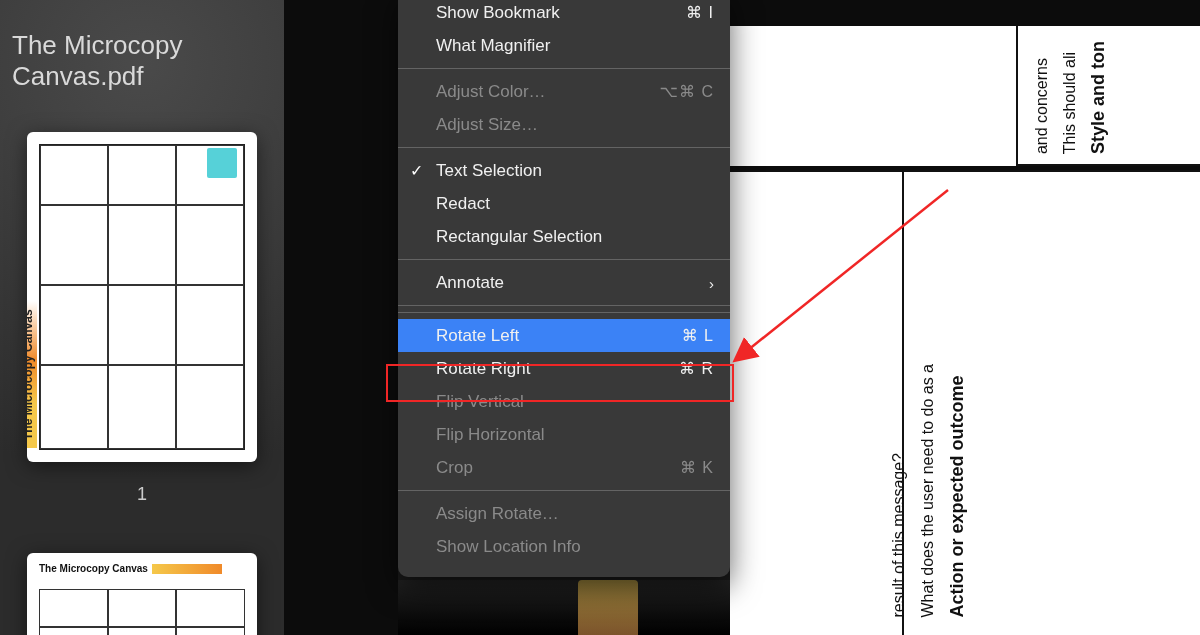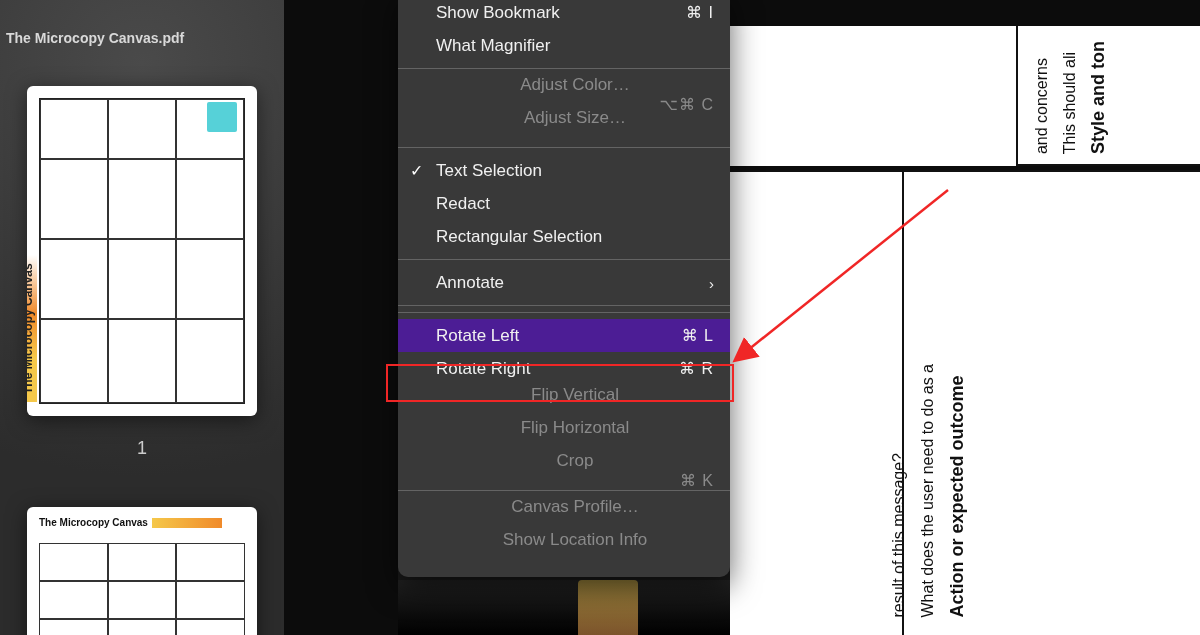--- a/index.html
+++ b/index.html
@@ -5,21 +5,21 @@
   * { box-sizing: border-box; margin: 0; padding: 0; }
   html, body { width: 1200px; height: 635px; overflow: hidden; font-family: -apple-system, "Helvetica Neue", Arial, sans-serif; background: #1a1a1a; color: #eee; }
   .app { position: relative; width: 1200px; height: 635px; }
 
   
   .sidebar {
     position: absolute; left: 0; top: 0; width: 284px; height: 635px;
     background: radial-gradient(circle at 50% 10%, #4a4a4a, #2c2c2c 70%);
     padding-top: 30px;
   }
-  .file-title { color: #d9d9d9; font-size: 14px; font-weight: 700; padding-left: 6px; }
+  .file-title { color: #d9d9d9; font-size: 26px; font-weight: 400; padding-left: 12px; }
   .thumb-wrap { display: flex; flex-direction: column; align-items: center; margin-top: 40px; }
   .thumb {
     width: 230px; height: 330px; background: #fff; border-radius: 6px;
     position: relative; overflow: hidden;
     box-shadow: 0 4px 20px rgba(0,0,0,.5);
   }
   .thumb .grid {
     position: absolute; inset: 12px 12px 12px 12px;
     border: 1.5px solid #222;
     display: grid;
@@ -65,30 +65,30 @@
     border-radius: 10px;
     padding: 6px 0 14px 0;
     box-shadow: 0 10px 30px rgba(0,0,0,.6);
   }
   .menu-item {
     display: flex; align-items: center;
     height: 33px; padding: 0 16px 0 38px;
     font-size: 17px; color: #f0f0f0; position: relative;
     white-space: nowrap;
   }
-  .menu-item.disabled { color: #8a8a8a; flex-direction: column; }
+  .menu-item.disabled { color: #8a8a8a; }
   .menu-item .shortcut { margin-left: auto; color: inherit; font-size: 16px; letter-spacing: 1px; }
   .menu-item .check {
     position: absolute; left: 12px; top: 7px; font-size: 16px; color: #fff;
   }
   .menu-item .chevron {
     position: absolute; right: 16px; top: 50%; transform: translateY(-50%);
     font-size: 15px; color: #eee;
   }
-  .menu-item.selected { background: #4c1d95; }
+  .menu-item.selected { background: #3b82f6; }
   .menu-sep { height: 1px; background: rgba(255,255,255,.22); margin: 6px 0; }
 
   
   .red-frame {
     position: absolute; left: 386px; top: 364px; width: 348px; height: 38px;
     border: 2.5px solid #f02626; pointer-events: none;
   }
   
   .arrow {
     position: absolute; left: 728px; top: 180px; width: 240px; height: 200px;
@@ -254,21 +254,21 @@
       </div>
       <div class="menu-item disabled">
         <span>Flip Horizontal</span>
       </div>
       <div class="menu-item disabled">
         <span>Crop</span>
         <span class="shortcut">⌘ K</span>
       </div>
       <div class="menu-sep"></div>
       <div class="menu-item disabled">
-        <span>Canvas Profile…</span>
+        <span>Assign Rotate…</span>
       </div>
       <div class="menu-item disabled">
         <span>Show Location Info</span>
       </div>
     </div>
 
   <div class="red-frame"></div>
 
   <svg class="arrow" viewBox="0 0 240 200">
     <defs>

